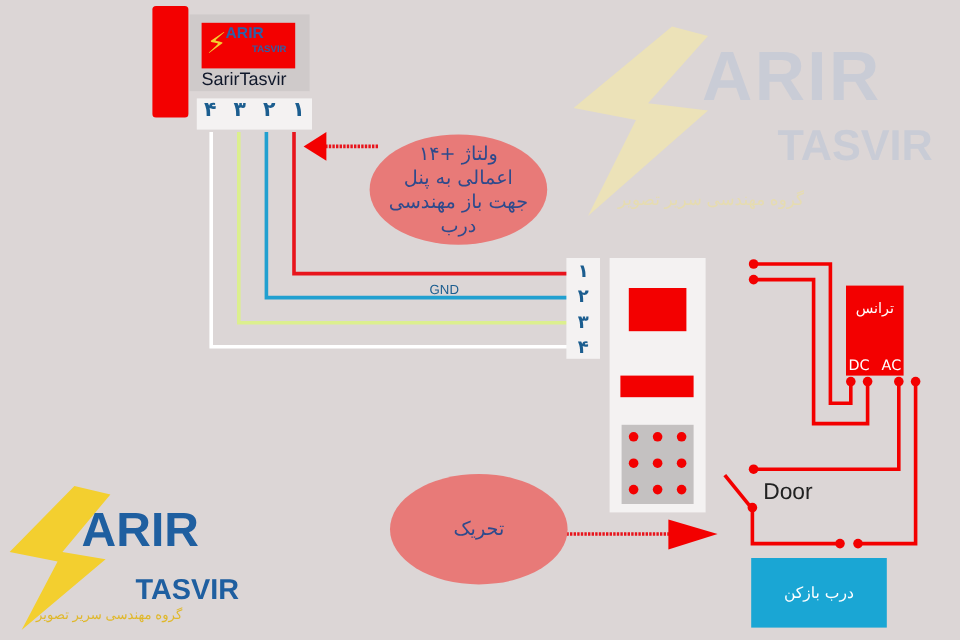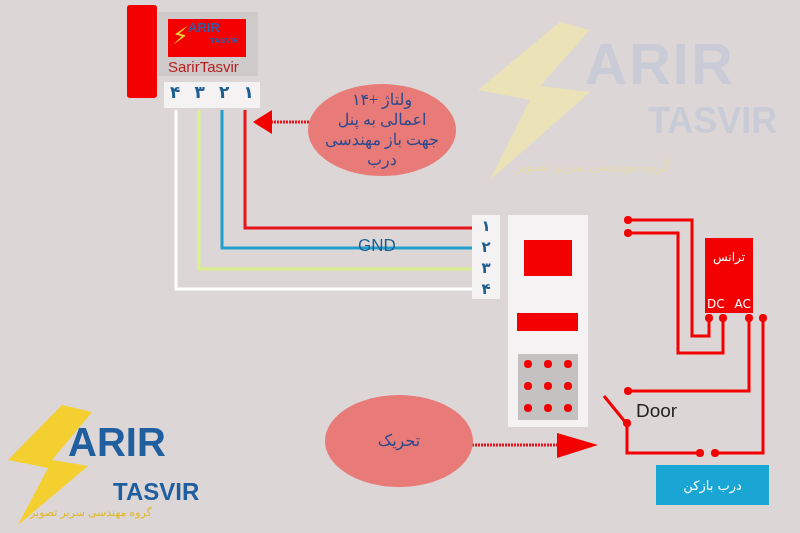--- a/index.html
+++ b/index.html
@@ -2,21 +2,21 @@
 <html><head>
 <meta charset="utf-8">
 <style>
   html, body { margin: 0; padding: 0; }
   body { width: 800px; height: 533px; background: #dcd6d6; position: relative; overflow: hidden; font-family: "DejaVu Sans", sans-serif; }
   svg { position: absolute; left: 0; top: 0; }
   .bubble { position: absolute; border-radius: 50%; background: #e87a78; color: #2e4a8c; text-align: center; display: flex; align-items: center; justify-content: center; flex-direction: column; font-size: 16px; line-height: 20px; direction: rtl; }
   .pinlabels { position: absolute; background: #f4f2f2; color: #1b5d8f; font-size: 17px; font-weight: bold; display: flex; justify-content: space-between; padding: 0 6px; box-sizing: border-box; }
   .pinlabels-v { position: absolute; background: #f4f2f2; color: #1b5d8f; font-size: 15px; font-weight: bold; display: flex; flex-direction: column; justify-content: space-around; align-items: center; box-sizing: border-box; }
   .panel-card { position: absolute; background: #cfcaca; }
-  .brand-text { position: absolute; color: #b91c1c; font-size: 15px; font-family: "Liberation Sans", sans-serif; }
+  .brand-text { position: absolute; color: #0f172a; font-size: 15px; font-family: "Liberation Sans", sans-serif; }
   .trans { position: absolute; background: #f30000; color: #fff; font-size: 12px; }
   .door-btn { position: absolute; background: #1aa6d4; color: #fff; font-size: 13px; display: flex; align-items: center; justify-content: center; direction: rtl; }
   .wm-text { position: absolute; font-family: "Liberation Sans", sans-serif; font-weight: bold; }
 </style>
 </head>
 <body>
 
 <div>
   <svg width="800" height="533" style="pointer-events:none">
     <polygon points="560,22 478,90 530,100 490,180 590,92 540,86 590,30" fill="#ece2b8"></polygon>
@@ -91,47 +91,47 @@
 </div>
 <div class="brand-text" style="left:168px;top:58px;">SarirTasvir</div>
 
 <div class="pinlabels" style="left:164px;top:82px;width:96px;height:26px;">
   <span>۴</span>
   <span>۳</span>
   <span>۲</span>
   <span>۱</span>
 </div>
 
-<div style="position:absolute;left:358px;top:236px;font-size:17px;color:#1b5d8f;font-family:'Liberation Sans',sans-serif;">GND</div>
+<div style="position:absolute;left:358px;top:236px;font-size:11px;color:#1b5d8f;font-family:'Liberation Sans',sans-serif;">GND</div>
 
 <div class="pinlabels-v" style="left:472px;top:215px;width:28px;height:84px;">
   <span>۱</span>
   <span>۲</span>
   <span>۳</span>
   <span>۴</span>
 </div>
 
-<div class="bubble" style="left:308px;top:84px;width:148px;height:92px;font-family:Liberation Serif, serif;">
+<div class="bubble" style="left:308px;top:112px;width:148px;height:92px;">
   <span>ولتاژ +۱۴</span>
   <span>اعمالی به پنل</span>
   <span>جهت باز مهندسی</span>
   <span>درب</span>
 </div>
 
 <div class="bubble" style="left:325px;top:395px;width:148px;height:92px;">
   <span>تحریک</span>
 </div>
 
 <div class="trans" style="left:705px;top:238px;width:48px;height:75px;">
   <div style="position:absolute;left:0;right:0;top:12px;text-align:center;">ترانس</div>
   <div style="position:absolute;left:2px;bottom:2px;text-align:center;">DC</div>
   <div style="position:absolute;right:2px;bottom:2px;margin-left:36px;">AC</div>
 </div>
 
 <div style="position:absolute;left:636px;top:400px;font-size:19px;color:#222;font-family:'Liberation Sans',sans-serif;">Door</div>
 
-<div class="door-btn" style="left:656px;top:465px;width:113px;height:40px;">درب بازکن</div>
+<div class="door-btn" style="left:626px;top:465px;width:113px;height:58px;">درب بازکن</div>
 
 <div>
   <div class="wm-text" style="left:68px;top:420px;font-size:40px;color:#1f5fa0;">ARIR</div>
   <div class="wm-text" style="left:113px;top:478px;font-size:24px;color:#1f5fa0;">TASVIR</div>
   <div class="wm-text" style="left:30px;top:506px;font-size:11px;color:#e0b82a;font-weight:normal;direction:rtl;">گروه مهندسی سریر تصویر</div>
 </div>
 
 </body></html>

